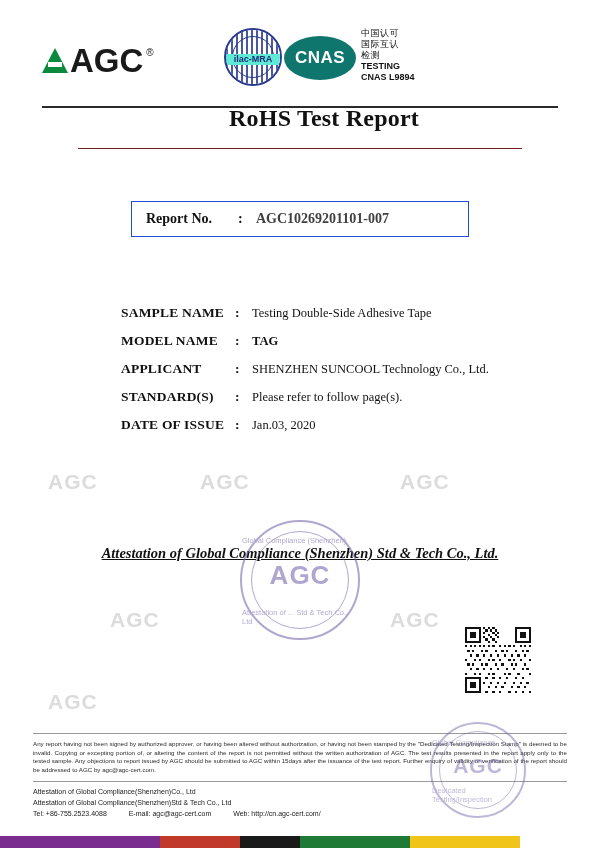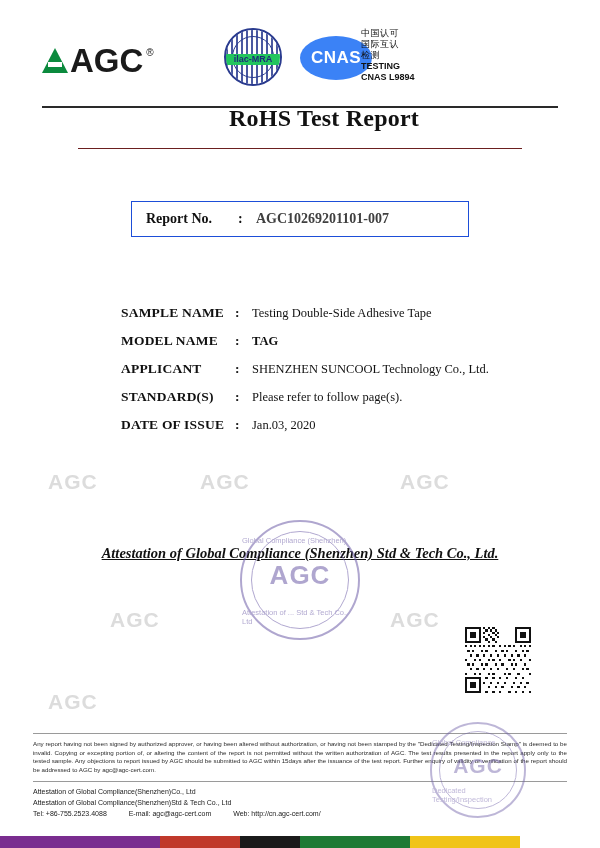--- a/index.html
+++ b/index.html
@@ -98,32 +98,32 @@
   .ilac .label {
     position: absolute;
     left: 0;
     top: 24px;
     width: 100%;
     text-align: center;
     font-family: "Liberation Sans", sans-serif;
     font-size: 9px;
     font-weight: bold;
     color: #1c2b7a;
-    background: #22c55e;
+    background: #5eead4;
     line-height: 11px;
   }
 
   .cnas-oval {
     position: absolute;
-    left: 300px;
+    left: 284px;
     top: 22px;
     width: 72px;
     height: 44px;
     border-radius: 50%;
-    background: #3b82f6;
+    background: #0f766e;
     color: #ffffff;
     font-family: "Liberation Sans", sans-serif;
     font-weight: bold;
     font-size: 17px;
     display: flex;
     align-items: center;
     justify-content: center;
     letter-spacing: .5px;
   }
   .cnas-text {

